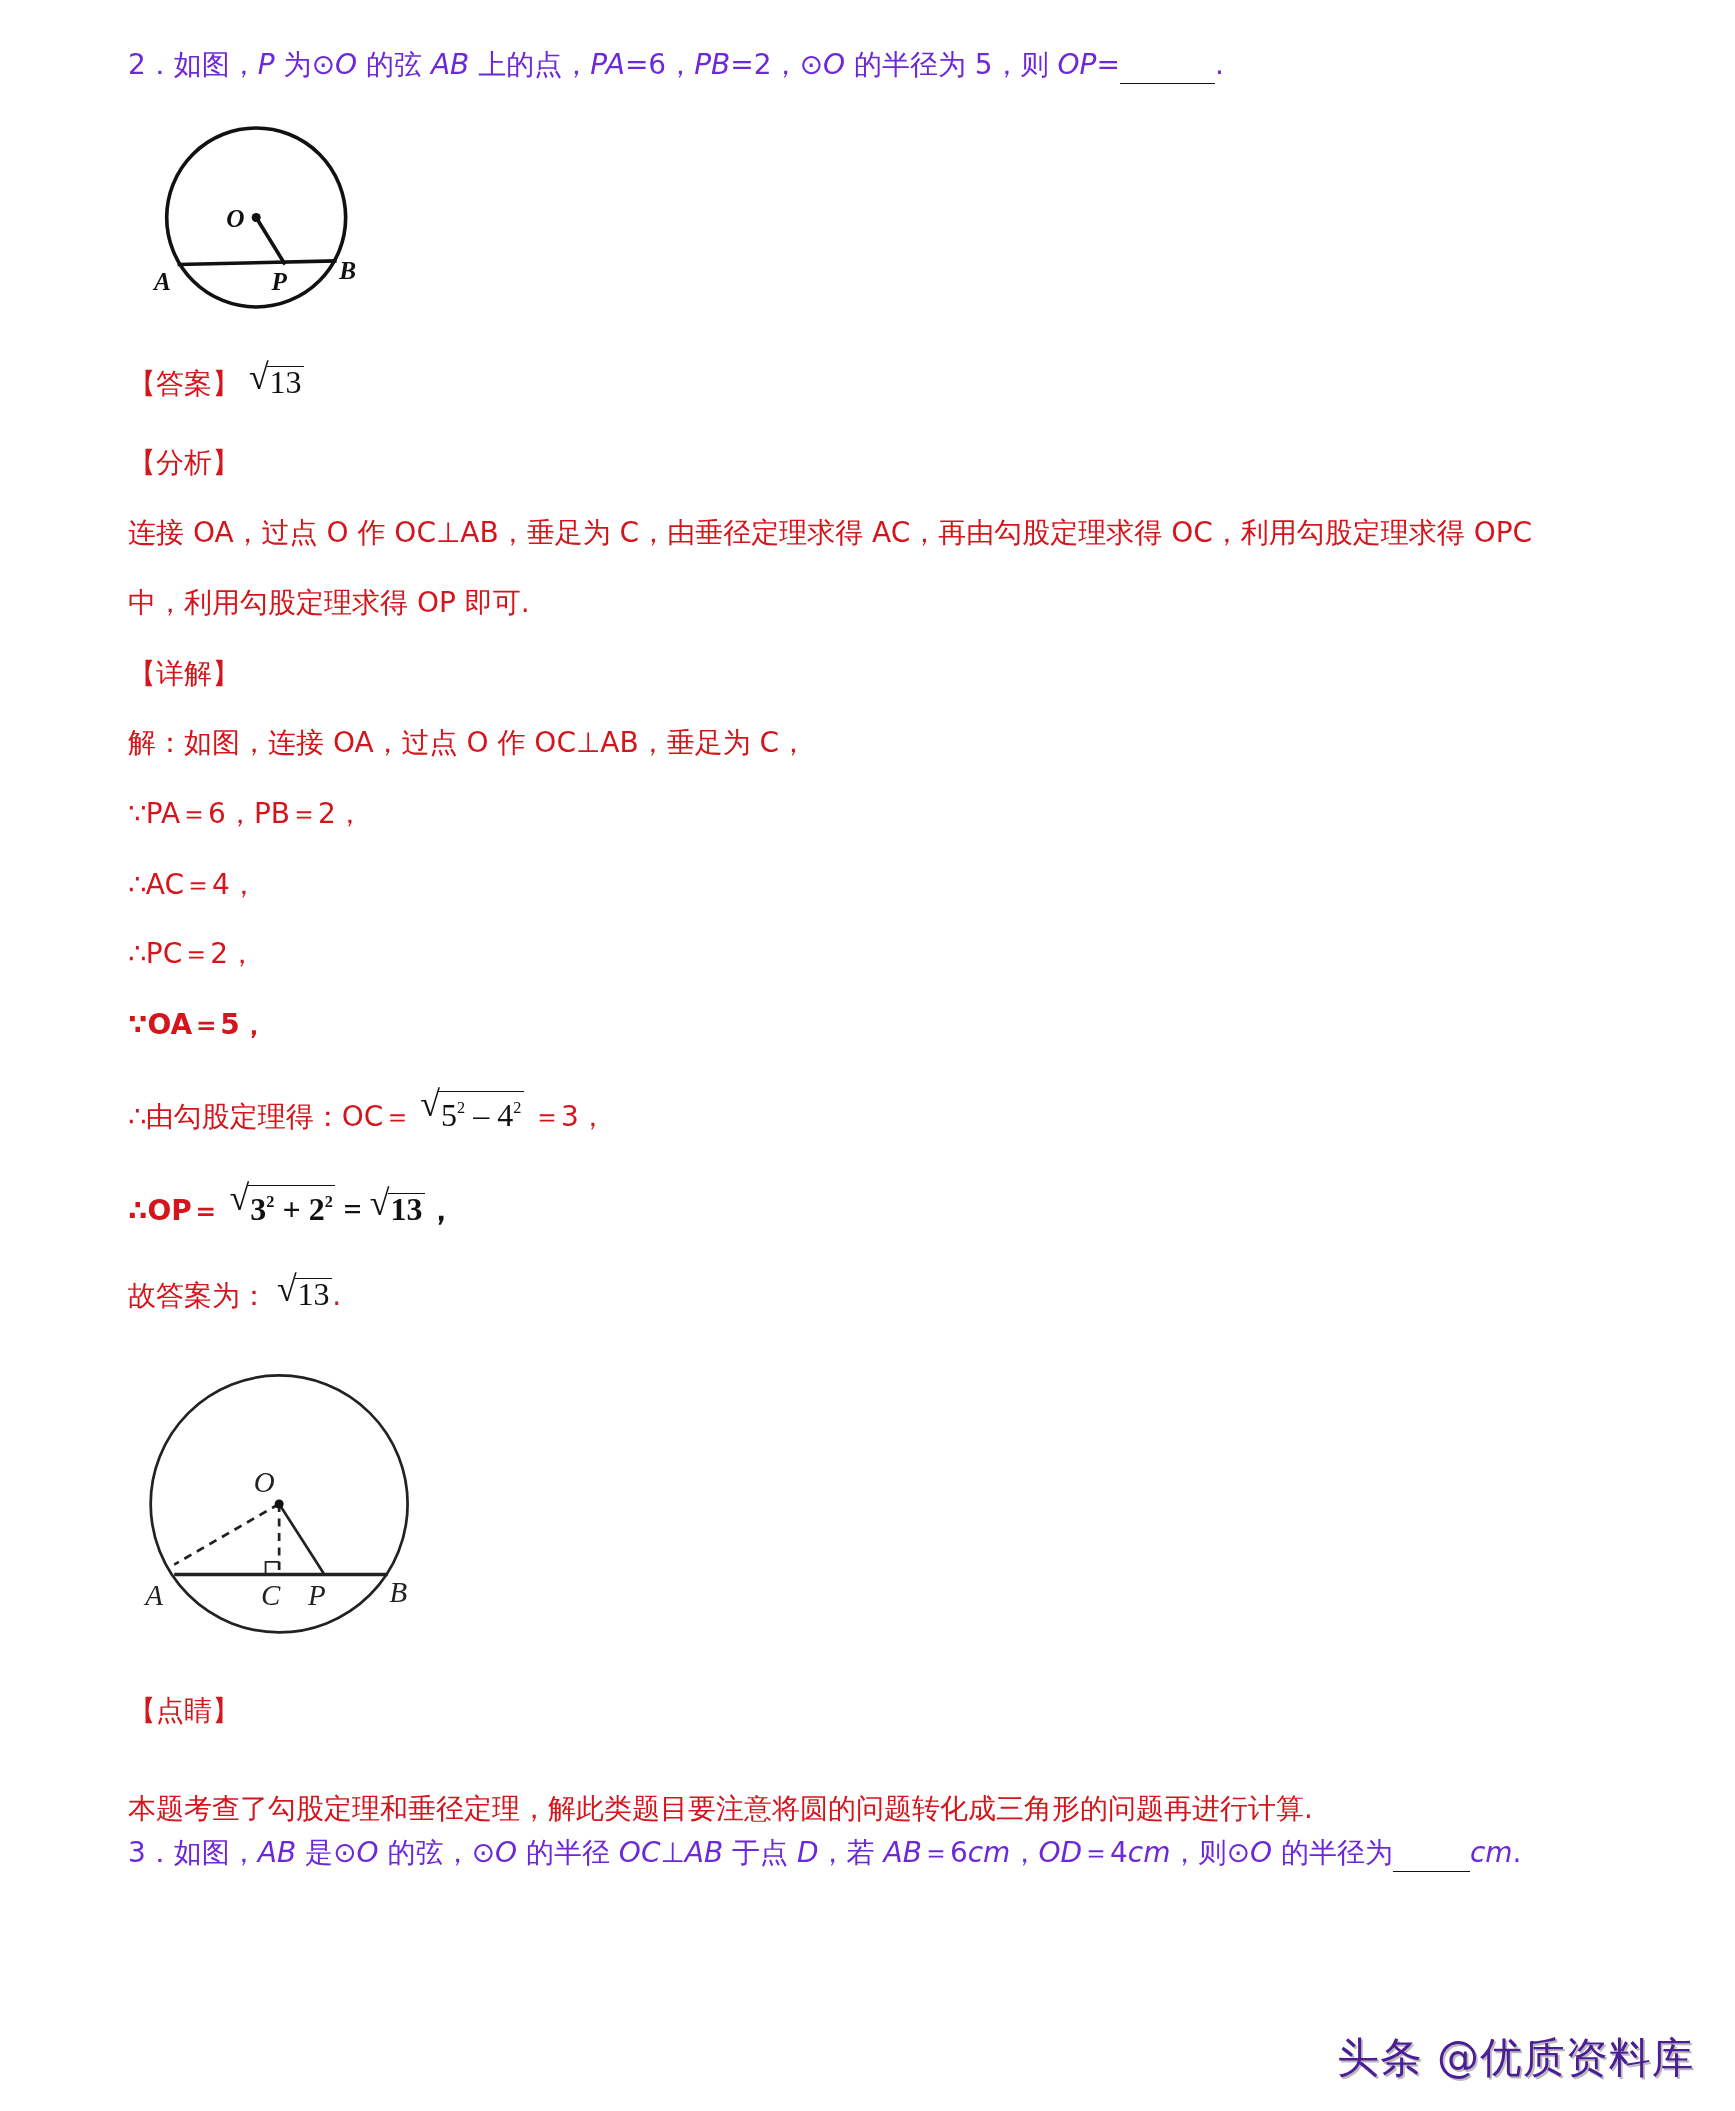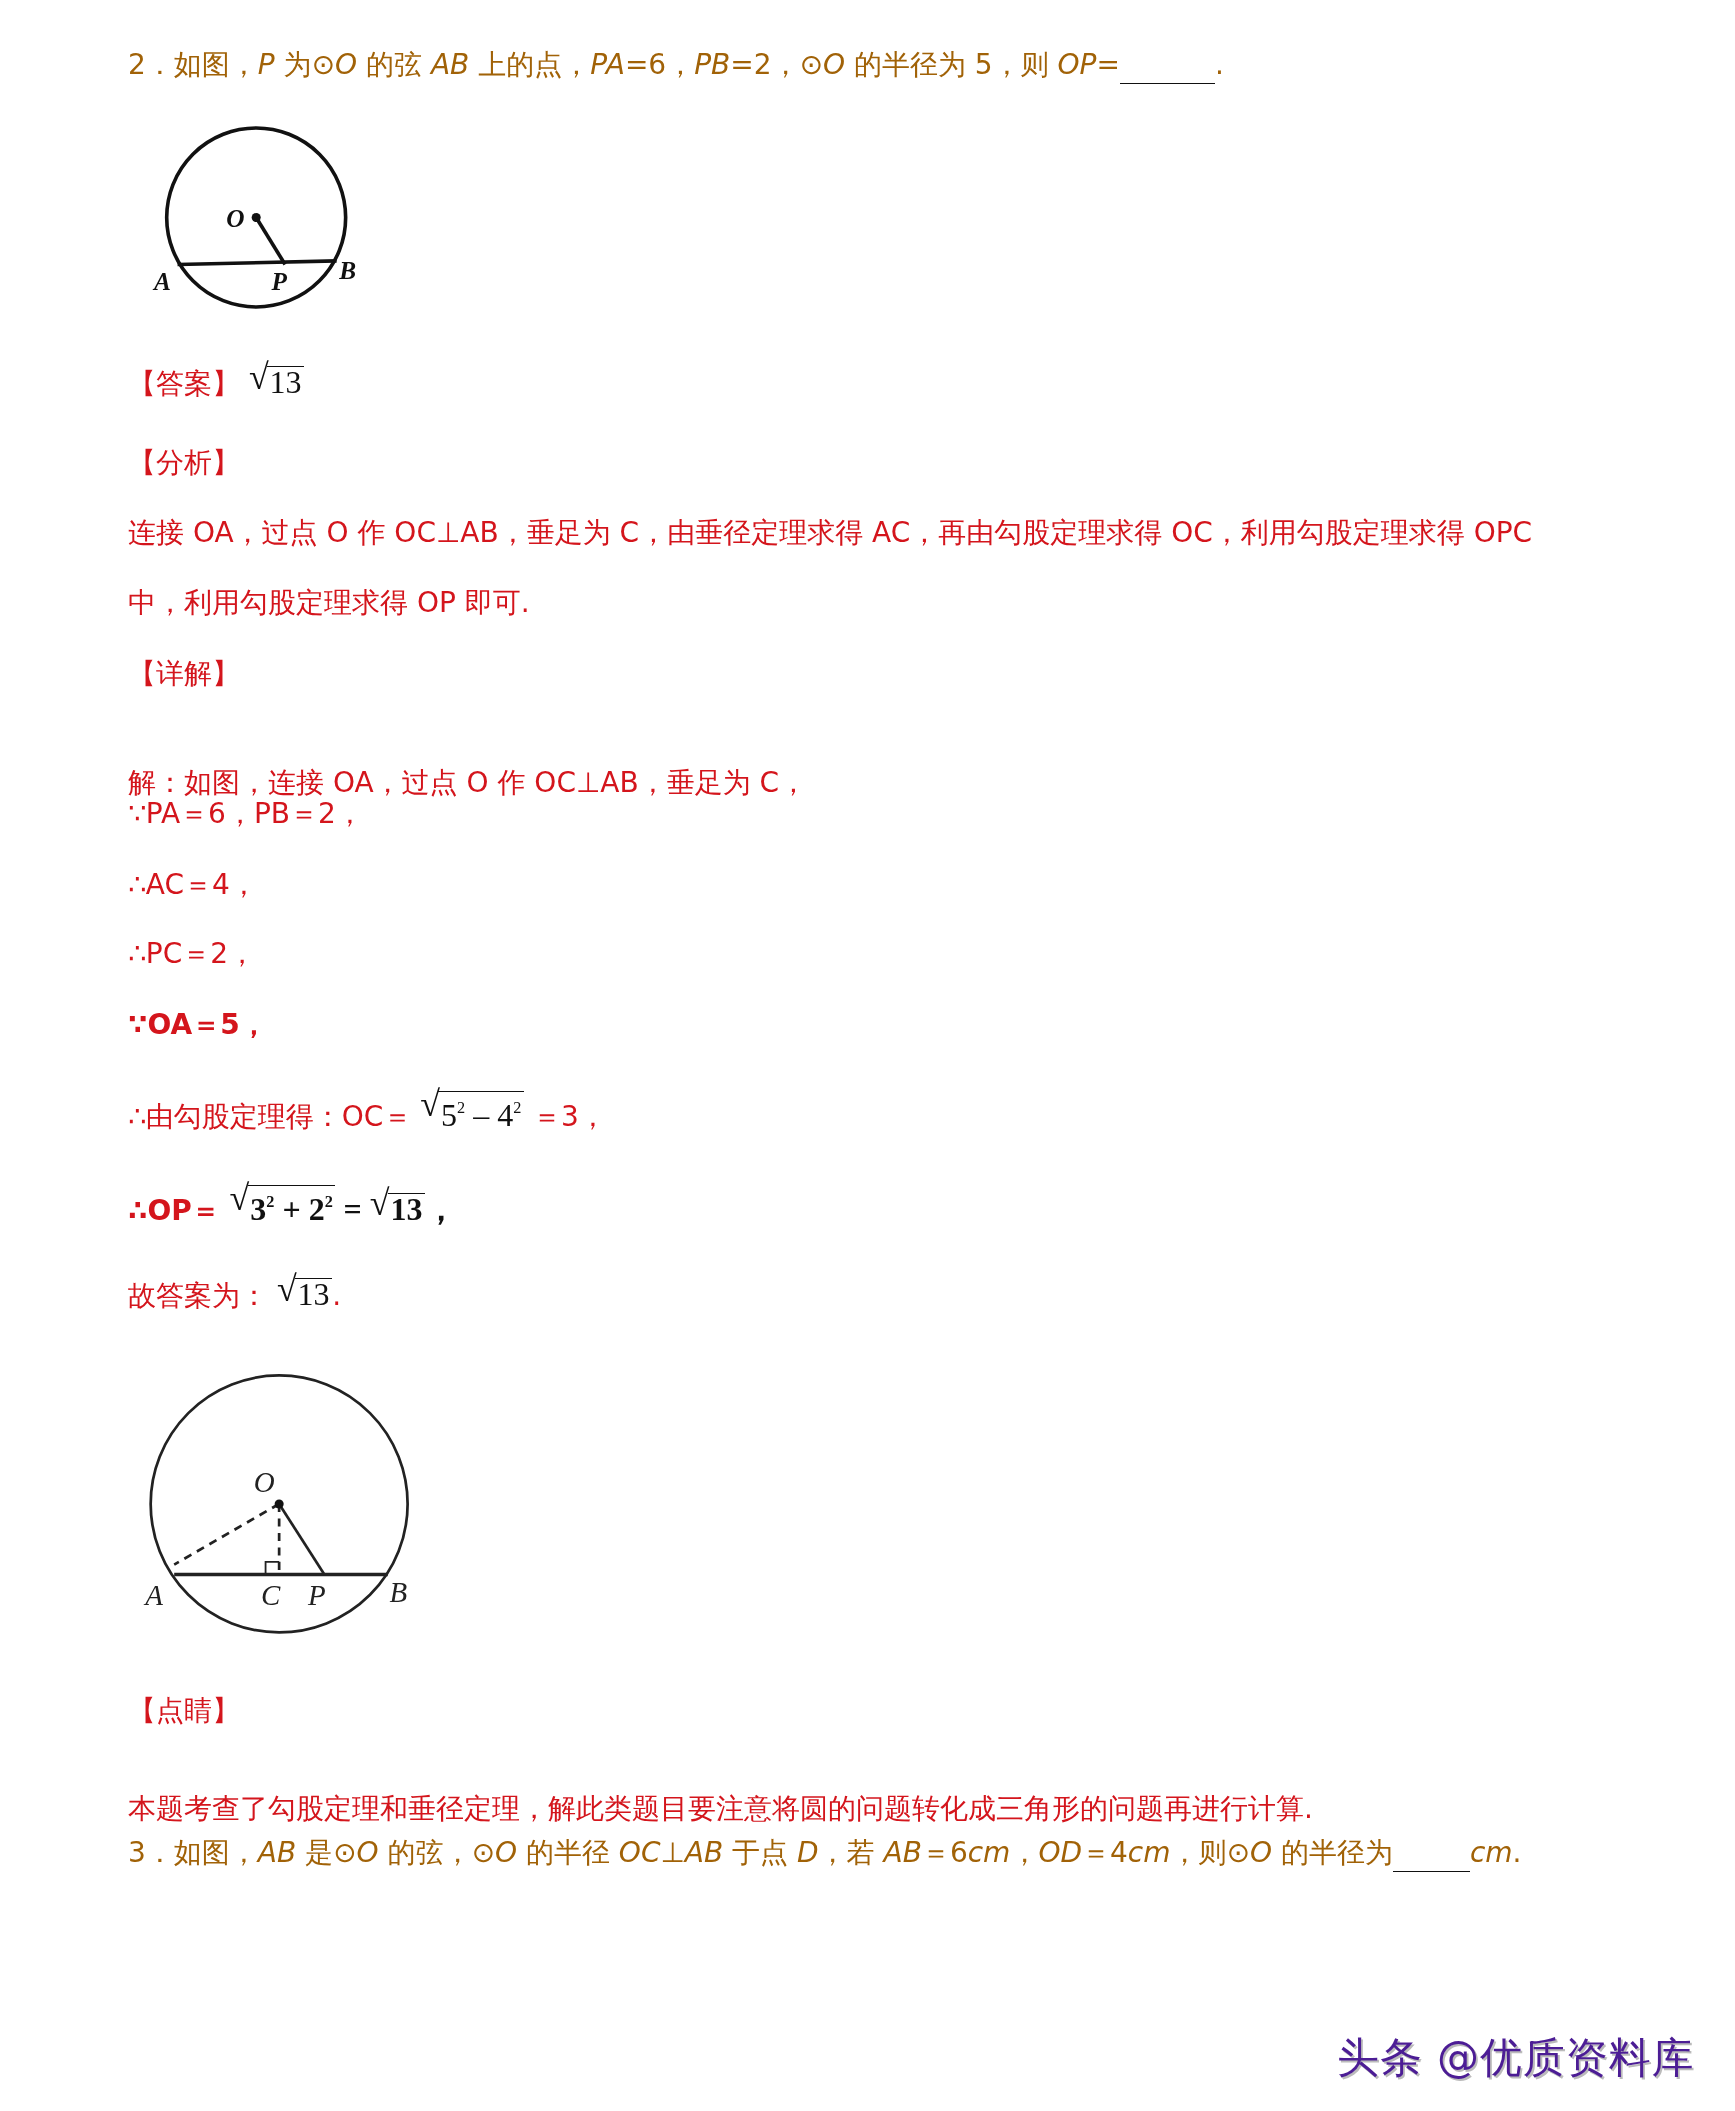--- a/index.html
+++ b/index.html
@@ -1,19 +1,19 @@
 <!DOCTYPE html>
 <html style="font-size:14.5px"><head>
 <meta charset="utf-8">
 <style>
   html, body { margin:0; padding:0; background:#ffffff; }
   body { width:1736px; height:2111px; position:relative; overflow:hidden;
          font-family:"DejaVu Sans", "Liberation Sans", sans-serif; }
   .line { position:absolute; left:128px; white-space:nowrap; font-size:28px; line-height:36px; }
-  .black { color:#a16207; }
+  .black { color:#6d28d9; }
   .red { color:#d4151c; }
   .it { font-style:italic; }
   .math { font-family:"Liberation Serif", "DejaVu Serif", serif; color:#111; font-size:32px; }
   .sqrt { display:inline-block; position:relative; padding-left:18px; }
   .sqrt .rad { position:absolute; left:0; top:-5.4px; font-size:36px; }
   .sqrt .body { display:inline-block; border-top:1.8px solid #111; padding:0 2.7px; line-height:31px; }
   sup { font-size:16.3px; vertical-align:12.7px; }
   .blank { display:inline-block; border-bottom:1.8px solid #111; }
   .fig { position:absolute; }
   .watermark { position:absolute; left:1337px; top:2030px; font-size:42px; color:#4c1d95;
@@ -40,21 +40,21 @@
 <div class="line red" style="top:364px;">
   <span>【答案】</span>
   <span class="math sqrt"><span class="rad">√</span><span class="body">13</span></span>
 </div>
 
 <div class="line red" style="top:445px;">【分析】</div>
 <div class="line red" style="top:515px;">连接 OA，过点 O 作 OC⊥AB，垂足为 C，由垂径定理求得 AC，再由勾股定理求得 OC，利用勾股定理求得 OPC</div>
 <div class="line red" style="top:585px;">中，利用勾股定理求得 OP 即可.</div>
 
 <div class="line red" style="top:656px;">【详解】</div>
-<div class="line red" style="top:725px;margin-top:40px;">解：如图，连接 OA，过点 O 作 OC⊥AB，垂足为 C，</div>
+<div class="line red" style="top:725px;">解：如图，连接 OA，过点 O 作 OC⊥AB，垂足为 C，</div>
 <div class="line red" style="top:796px;">∵PA＝6，PB＝2，</div>
 <div class="line red" style="top:867px;">∴AC＝4，</div>
 <div class="line red" style="top:936px;">∴PC＝2，</div>
 <div class="line red" style="top:1007px;font-weight:bold;">∵OA＝5，</div>
 
 <div class="line red" style="top:1091px;">
   <span>∴由勾股定理得：OC＝</span>
   <span class="math sqrt"><span class="rad">√</span><span class="body"><span>5</span><sup>2</sup><span> – </span><span>4</span><sup>2</sup></span></span>
   <span> ＝3，</span>
 </div>

